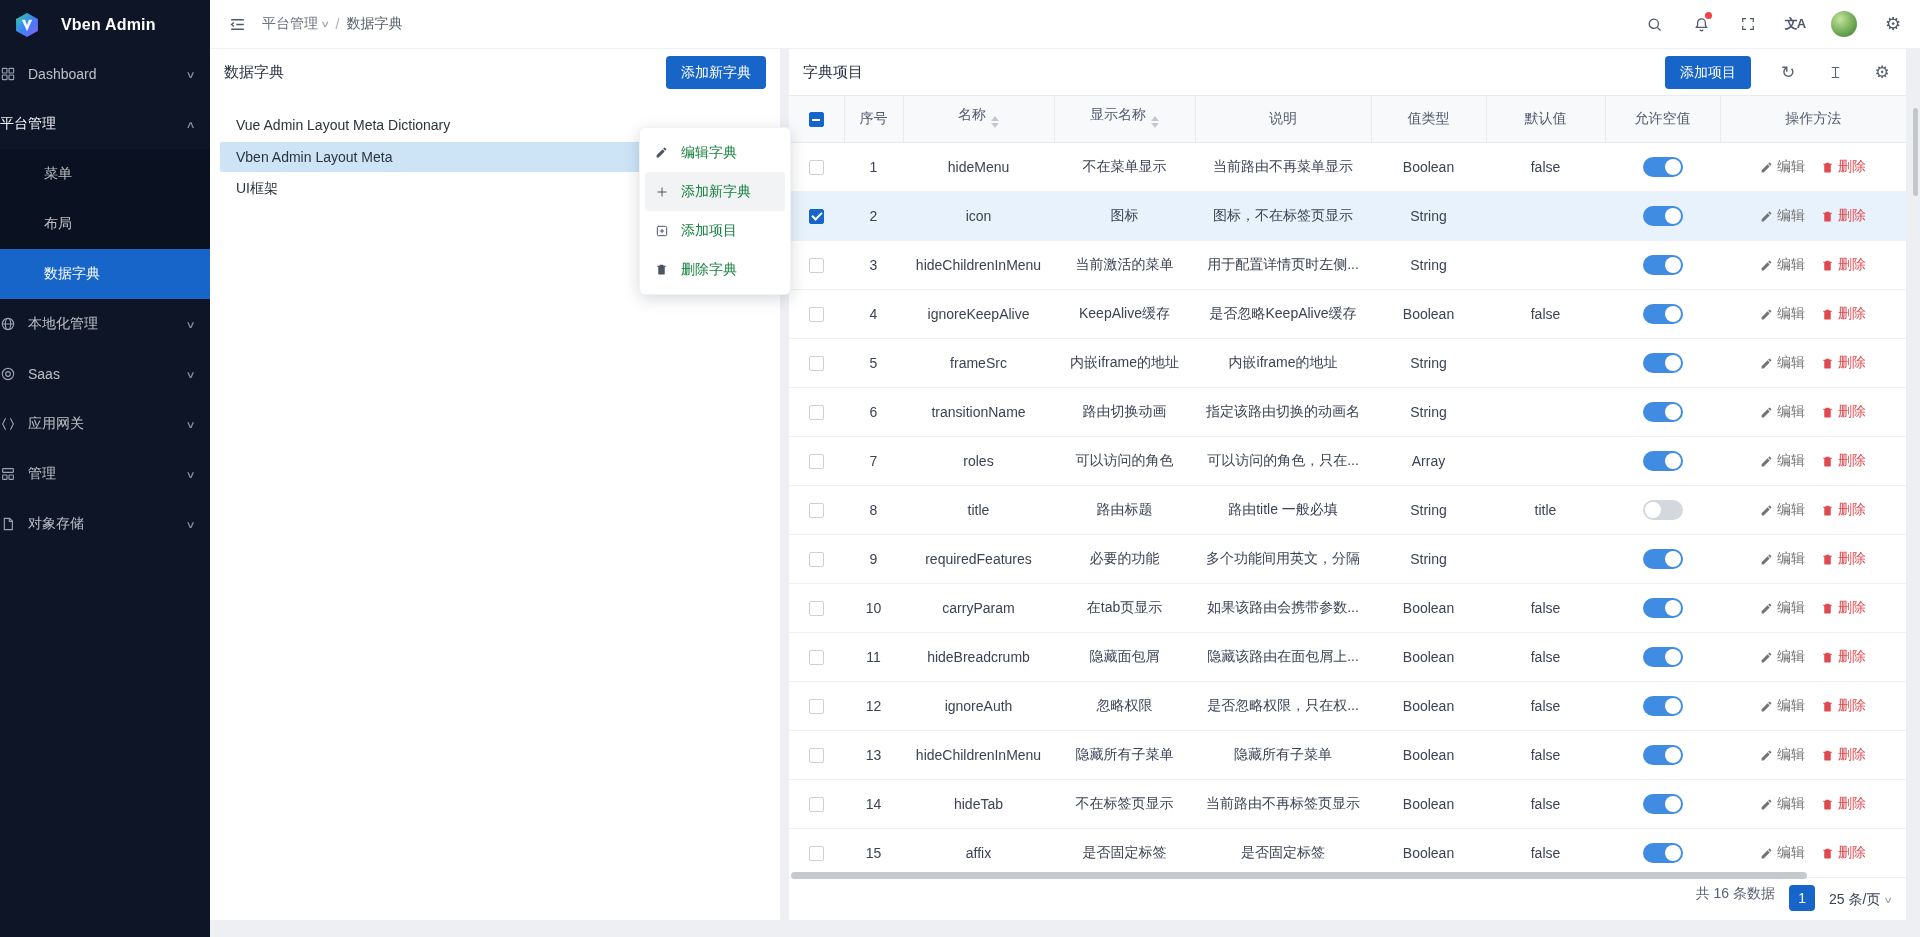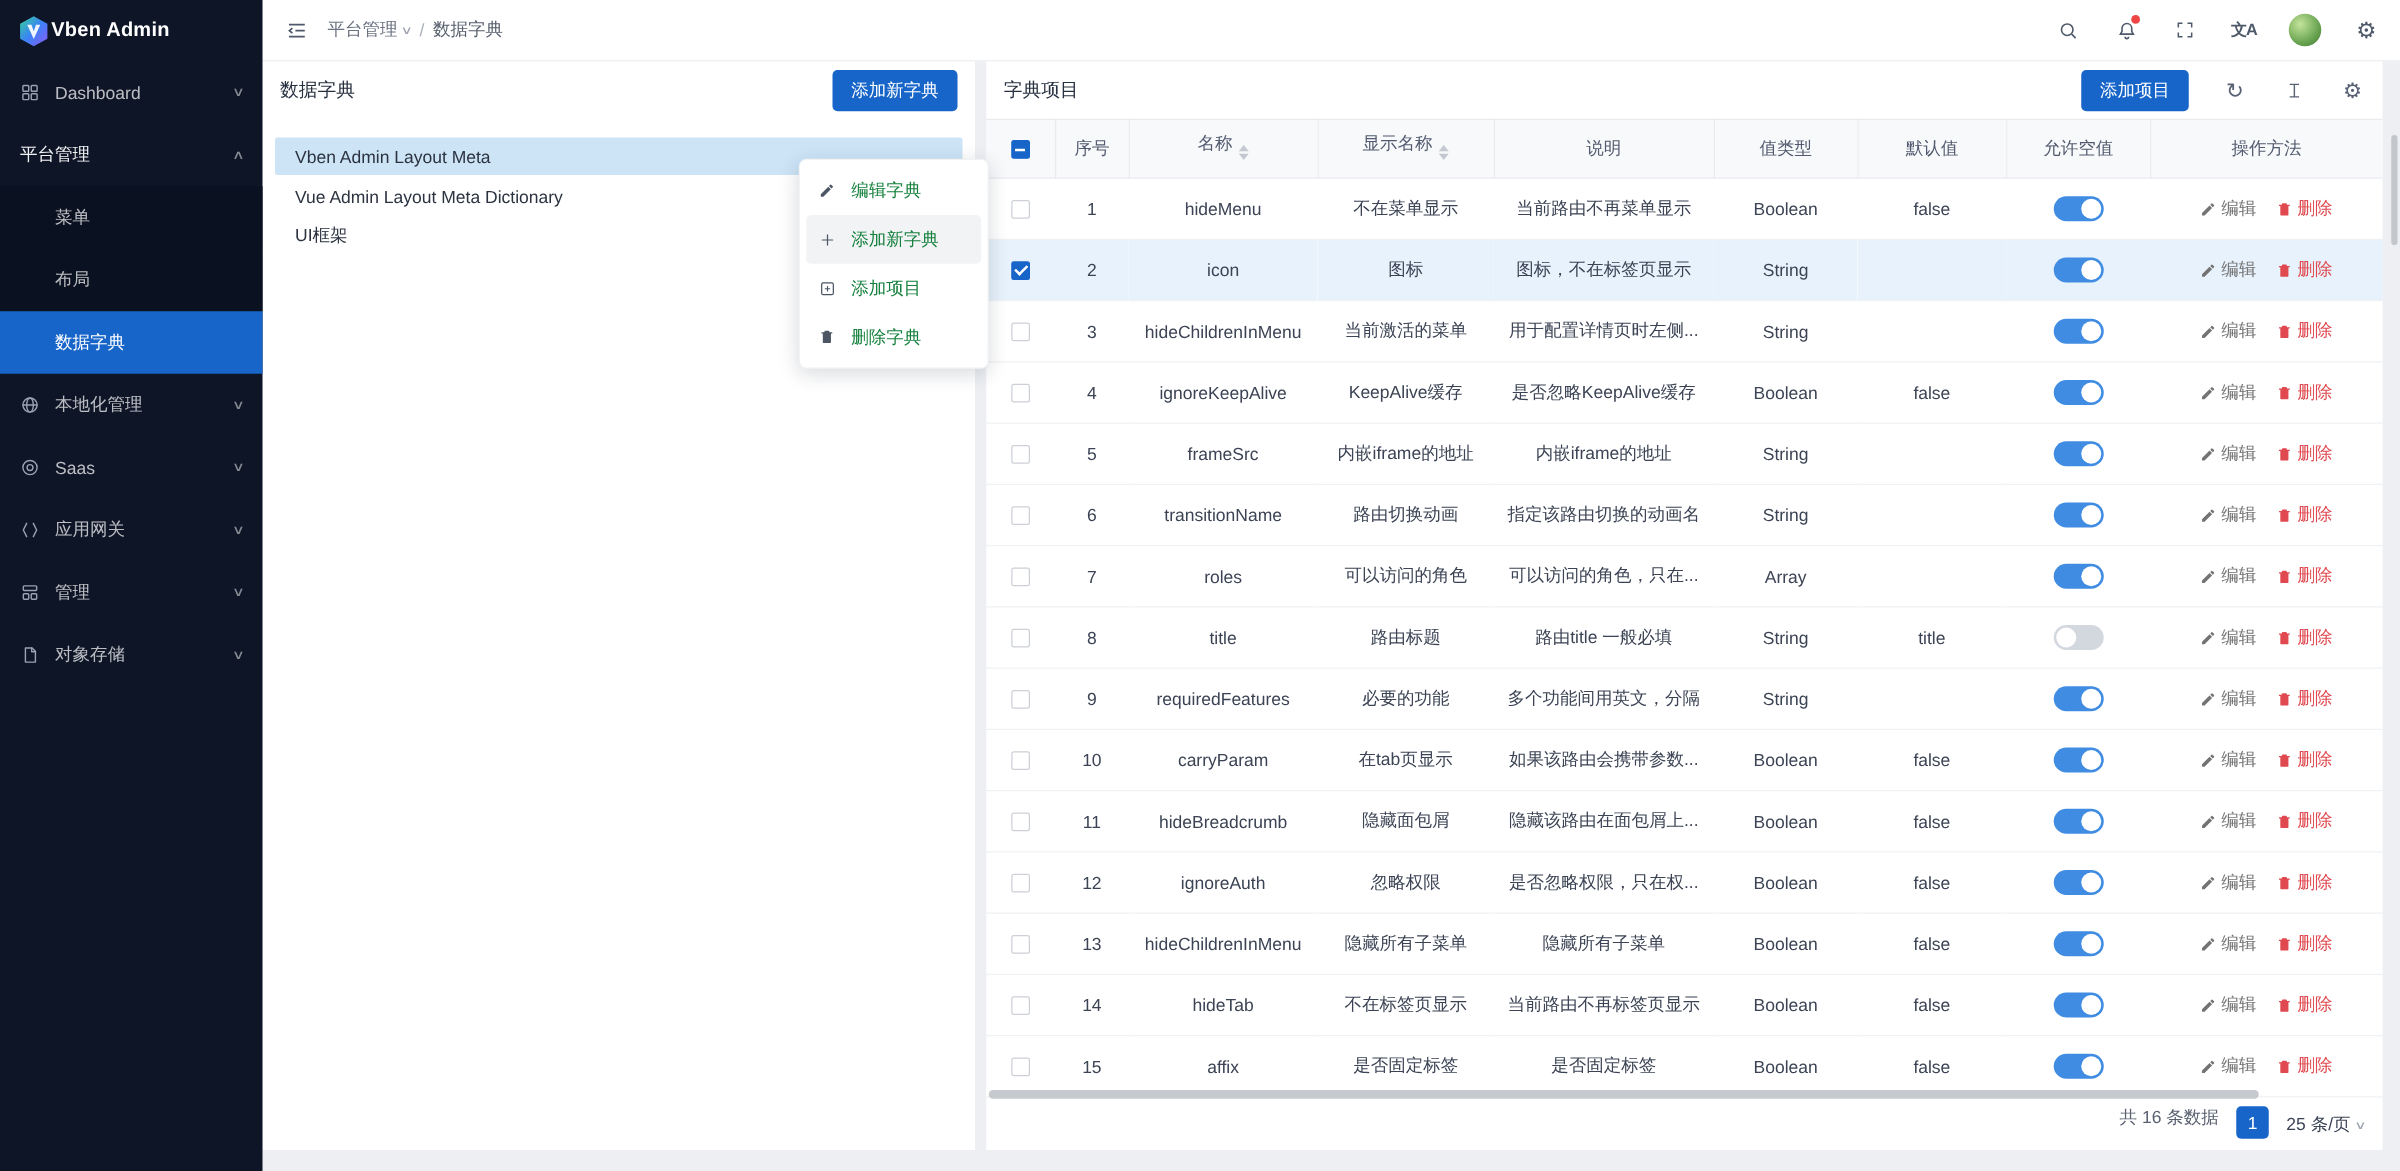--- a/index.html
+++ b/index.html
@@ -1,24 +1,24 @@
 <!DOCTYPE html>
 <html><head>
 <meta charset="utf-8">
 <style>
   *{margin:0;padding:0;box-sizing:border-box}
   html,body{width:1920px;height:937px;overflow:hidden;background:#edeff3;
     font-family:"Liberation Sans","DejaVu Sans",sans-serif;font-size:14px;color:#333}
 
   
   .sidebar{position:absolute;left:0;top:0;width:210px;height:937px;background:#0d1527;z-index:50}
-  .logo{height:49px;display:flex;align-items:center;gap:1px;padding-left:14px;cursor:pointer}
+  .logo{height:49px;display:flex;align-items:center;gap:21px;padding-left:14px;cursor:pointer}
   .logo-text{color:#fff;font-size:16px;font-weight:700;letter-spacing:.2px}
   .nav-item{height:50px;display:flex;align-items:center;color:rgba(255,255,255,.72);
-    font-size:14px;cursor:pointer;position:relative;padding-left:16px}
+    font-size:14px;cursor:pointer;position:relative;}
   .nav-item .nav-icon{width:16px;height:16px;margin-right:12px;display:inline-flex;color:#9aa3b2}
   .nav-item.group-expanded{color:rgba(255,255,255,.95)}
   .nav-item.sub{padding-left:44px;background:#0a1120}
   .nav-item.active{background:#1765c9;color:#fff}
   .chev{position:absolute;right:16px;font-size:10px;color:rgba(255,255,255,.5);transform:scaleX(1.4)}
 
   
   .topbar{position:absolute;left:210px;top:0;right:0;height:49px;background:#fff;
     display:flex;align-items:center;padding:0 16px;border-bottom:1px solid #eef0f3;z-index:40}
   .fold{width:22px;height:22px;display:inline-flex;align-items:center;justify-content:center;cursor:pointer}
@@ -249,25 +249,25 @@
 </header>
 
 <main class="content">
 
   <section class="panel dict-panel">
     <div class="panel-header">
       <span class="panel-title">数据字典</span>
       <button class="btn">添加新字典</button>
     </div>
     <div class="dict-list" id="dictList">
+        <div class="dict-item">
+          <span>Vue Admin Layout Meta Dictionary</span>
+        </div>
         <div class="dict-item selected">
           <span>Vben Admin Layout Meta</span>
-        </div>
-        <div class="dict-item">
-          <span>Vue Admin Layout Meta Dictionary</span>
         </div>
         <div class="dict-item">
           <span>UI框架</span>
         </div>
       </div>
   </section>
 
   <section class="panel items-panel">
     <div class="panel-header">
       <span class="panel-title">字典项目</span>

